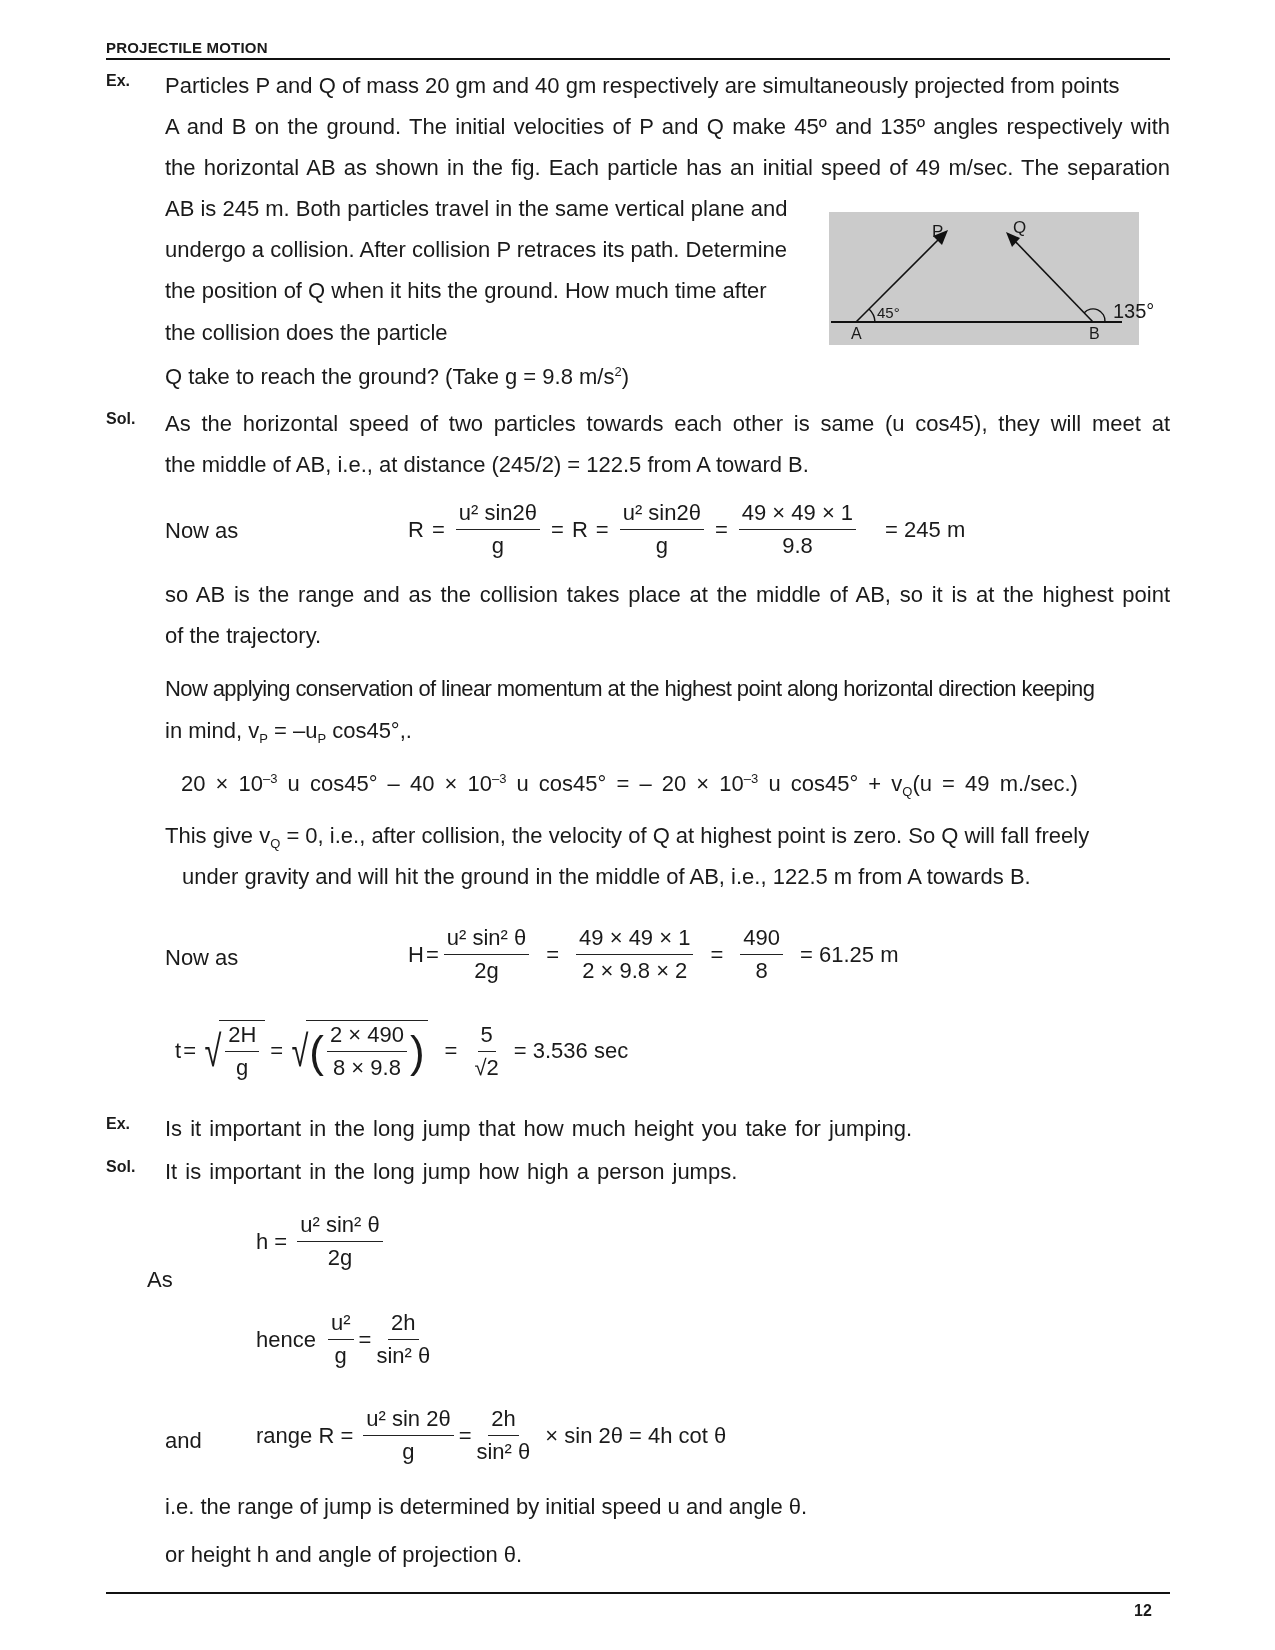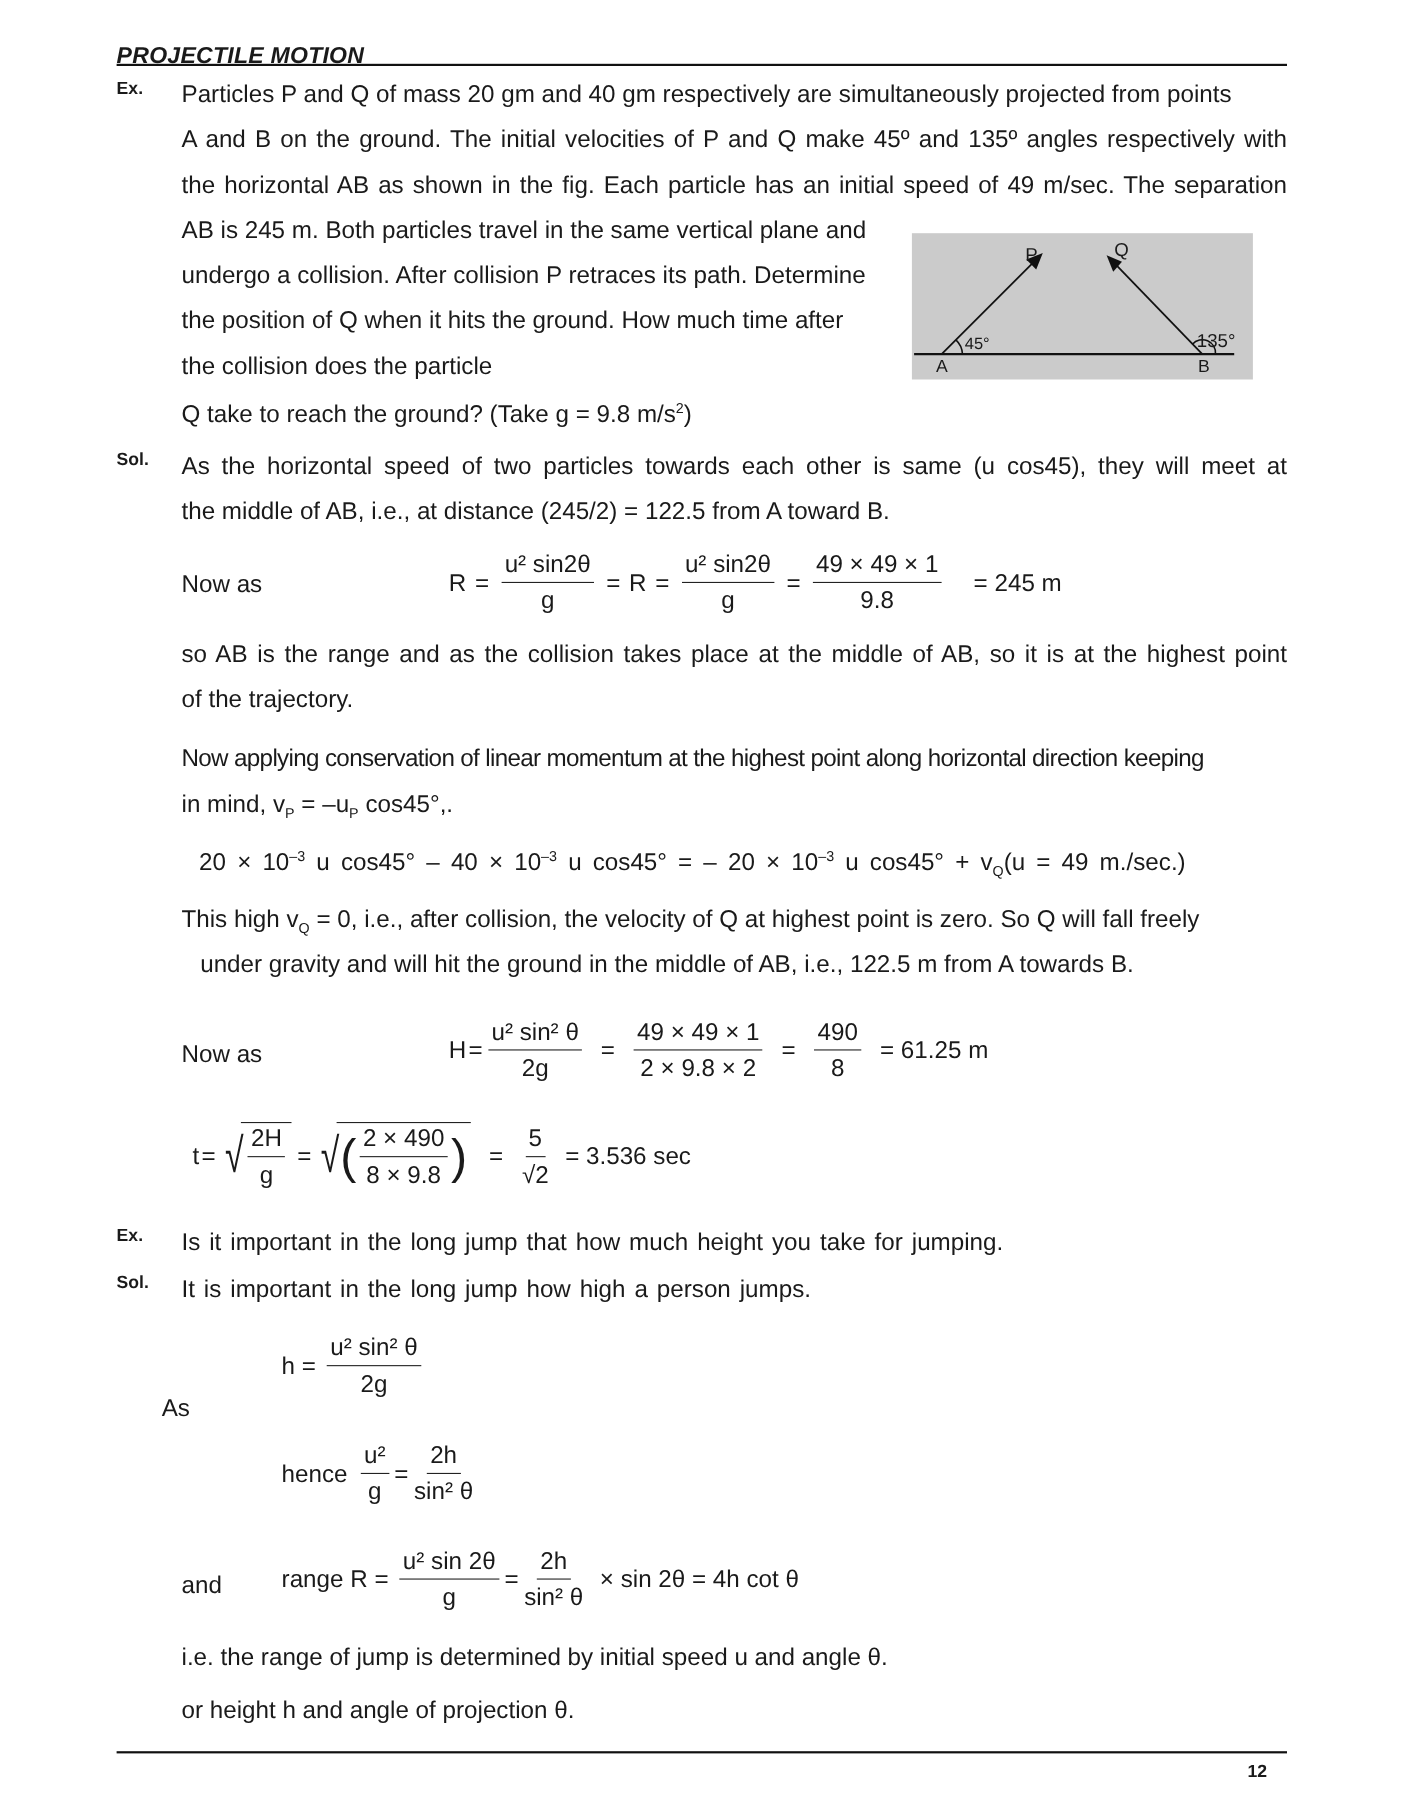--- a/index.html
+++ b/index.html
@@ -1,19 +1,19 @@
 <!DOCTYPE html>
 <html><head>
 <meta charset="utf-8">
 <style>
   html, body { margin: 0; padding: 0; background: #ffffff; }
   body { width: 1275px; height: 1650px; position: relative; overflow: hidden;
          font-family: "Liberation Sans", sans-serif; color: #1a1a1a; }
   .abs { position: absolute; white-space: nowrap; }
-  .hdr { font-weight: bold; font-size: 21px; letter-spacing: 0.2px; font-style: italic; }
+  .hdr { font-weight: bold; font-size: 15px; letter-spacing: 0.2px; }
   .rule { position: absolute; background: #111; }
   .lbl { font-weight: bold; font-size: 16px; }
   .tx { font-size: 22px; line-height: 26px; }
   .just { white-space: nowrap; display: flex; justify-content: space-between; }
   .frac { display: inline-flex; flex-direction: column; align-items: center; vertical-align: middle; margin: 0 3px; }
   .frac .num { padding: 0 3px 3px 3px; border-bottom: 1.4px solid #222; line-height: 26px; }
   .frac .den { padding-top: 3px; line-height: 26px; }
   .eq { font-size: 22px; display: flex; align-items: center; white-space: nowrap; }
   .eq .op { margin: 0 8px; }
   sup, sub { font-size: 13px; line-height: 0; }
@@ -50,21 +50,21 @@
     <line x1="264" y1="110" x2="181" y2="24" stroke="#111" stroke-width="1.6"></line>
     <polygon points="177,20 183,35 191,26" fill="#111"></polygon>
     <path d="M 46 110 A 19 19 0 0 0 40 97" fill="none" stroke="#111" stroke-width="1.4"></path>
     <path d="M 276 110 A 12 12 0 0 0 255 101" fill="none" stroke="#111" stroke-width="1.4"></path>
   </svg>
   <div class="abs" style="left:103px; top:10px; font-size:17px;">P</div>
   <div class="abs" style="left:184px; top:6px; font-size:17px;">Q</div>
   <div class="abs" style="left:22px; top:113px; font-size:16px;">A</div>
   <div class="abs" style="left:260px; top:113px; font-size:16px;">B</div>
   <div class="abs" style="left:48px; top:92px; font-size:15px;">45°</div>
-  <div class="abs" style="left:259px; top:88px; font-size:17px;">135°</div>
+  <div class="abs" style="left:284px; top:88px; font-size:20px;">135°</div>
 </div>
 
 <div class="abs lbl" style="left:106px; top:410px;">Sol.</div>
 <div class="abs tx" style="left:165px; top:411px; width:1005px; text-align:justify; text-align-last:justify;">As the horizontal speed of two particles towards each other is same (u cos45), they will meet at</div>
 <div class="abs tx" style="left:165px; top:452px;">the middle of AB, i.e., at distance (245/2) = 122.5 from A toward B.</div>
 
 <div class="abs tx" style="left:165px; top:518px;">Now as</div>
 <div class="abs eq" style="left:408px; top:500px;">
   <span>R</span>
     <span class="op">=</span>
@@ -93,21 +93,21 @@
 <div class="abs tx" style="left:165px; top:676px; width:1005px; letter-spacing:-0.6px;">Now applying conservation of linear momentum at the highest point along horizontal direction keeping</div>
 <div class="abs tx" style="left:165px; top:718px;">
   <span>in mind, v</span><sub>P</sub><span> = –u</span><sub>P</sub><span> cos45°,.</span>
 </div>
 
 <div class="abs tx" style="left:181px; top:771px; word-spacing:4px;">
   <span>20 × 10</span><sup>–3</sup><span> u cos45° – 40 × 10</span><sup>–3</sup><span> u cos45° = – 20 × 10</span><sup>–3</sup><span> u cos45° + v</span><sub>Q</sub><span>(u = 49 m./sec.)</span>
 </div>
 
 <div class="abs tx" style="left:165px; top:823px; width:1005px;">
-  <span>This high v</span><sub>Q</sub><span> = 0, i.e., after collision, the velocity of Q at highest point is zero. So Q will fall freely</span>
+  <span>This give v</span><sub>Q</sub><span> = 0, i.e., after collision, the velocity of Q at highest point is zero. So Q will fall freely</span>
 </div>
 <div class="abs tx" style="left:182px; top:864px;">under gravity and will hit the ground in the middle of AB, i.e., 122.5 m from A towards B.</div>
 
 <div class="abs tx" style="left:165px; top:945px;">Now as</div>
 <div class="abs eq" style="left:408px; top:925px;">
   <span>H</span>
     <span class="op" style="margin:0 2px;">=</span>
   <span class="frac">
       <span class="num">u² sin² θ</span>
       <span class="den">2g</span>

